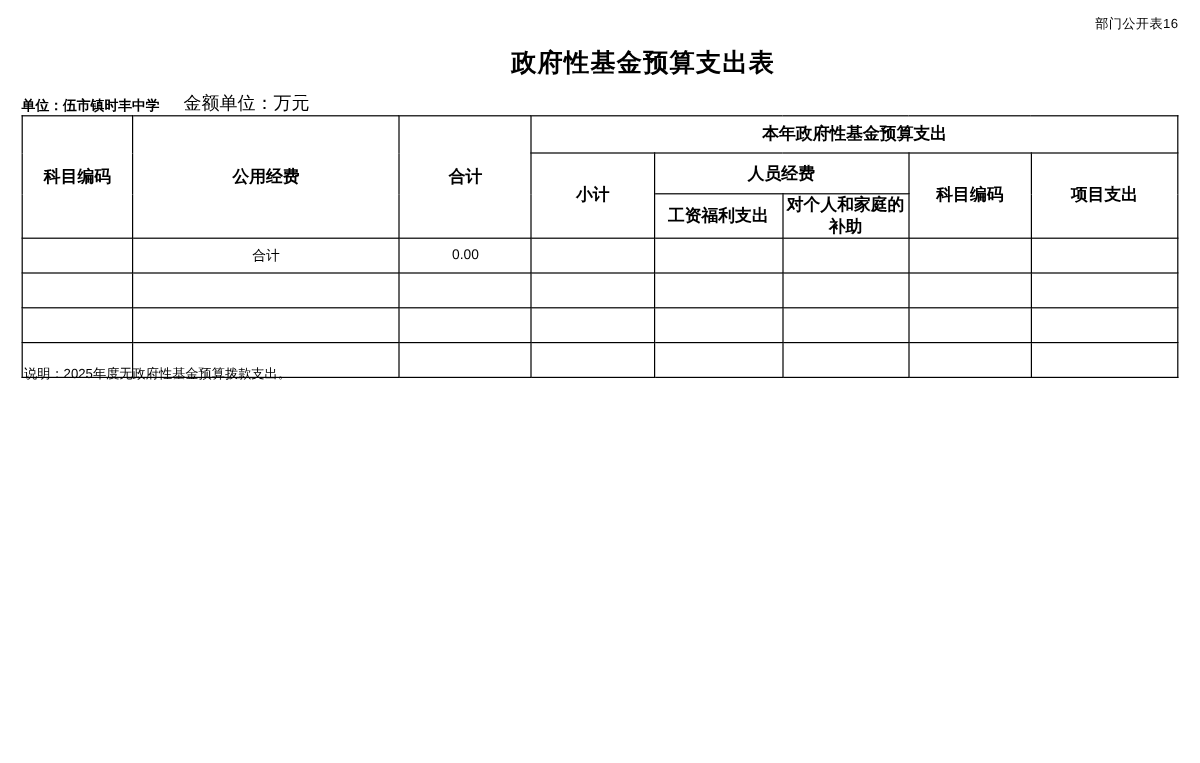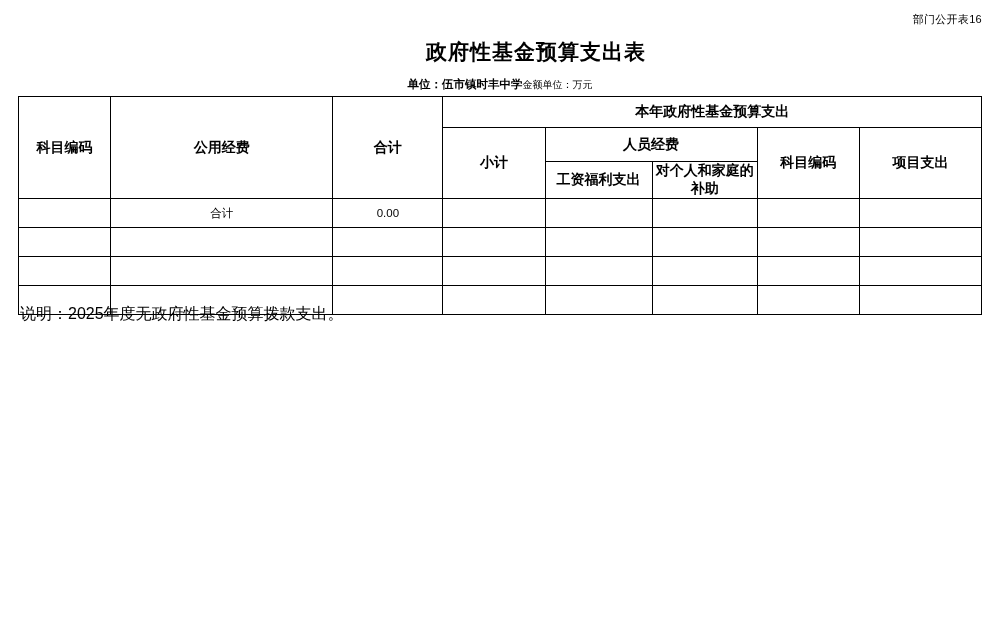--- a/index.html
+++ b/index.html
@@ -39,29 +39,30 @@
     font-weight: bold;
     letter-spacing: 1px;
     padding-left: 36px;
   }
   .meta-row {
     position: absolute;
     top: 77px;
     left: 18px;
     width: 964px;
     display: flex;
-    justify-content: center;
+    justify-content: flex-start;
     align-items: flex-end;
     font-size: 11.5px;
+    gap: 20px;
   }
   .meta-left {
     font-weight: bold;
   }
   .meta-right {
-    font-size: 10px;
+    font-size: 15px;
   }
   table.budget {
     position: absolute;
     top: 96px;
     left: 18px;
     width: 964px;
     border-collapse: collapse;
     table-layout: fixed;
     font-size: 11.5px;
   }
@@ -87,21 +88,21 @@
     padding-left: 8px;
   }
   .cell-right {
     text-align: right;
     padding-right: 6px;
   }
   .note {
     position: absolute;
     top: 304px;
     left: 20px;
-    font-size: 16px;
+    font-size: 11px;
     color: #000;
   }
   .col-code   { width: 92px; }
   .col-name   { width: 222px; }
   .col-total  { width: 110px; }
   .col-sub    { width: 102px; }
   .col-salary { width: 107px; }
   .col-family { width: 105px; }
   .col-public { width: 102px; }
   .col-proj   { width: 122px; }

